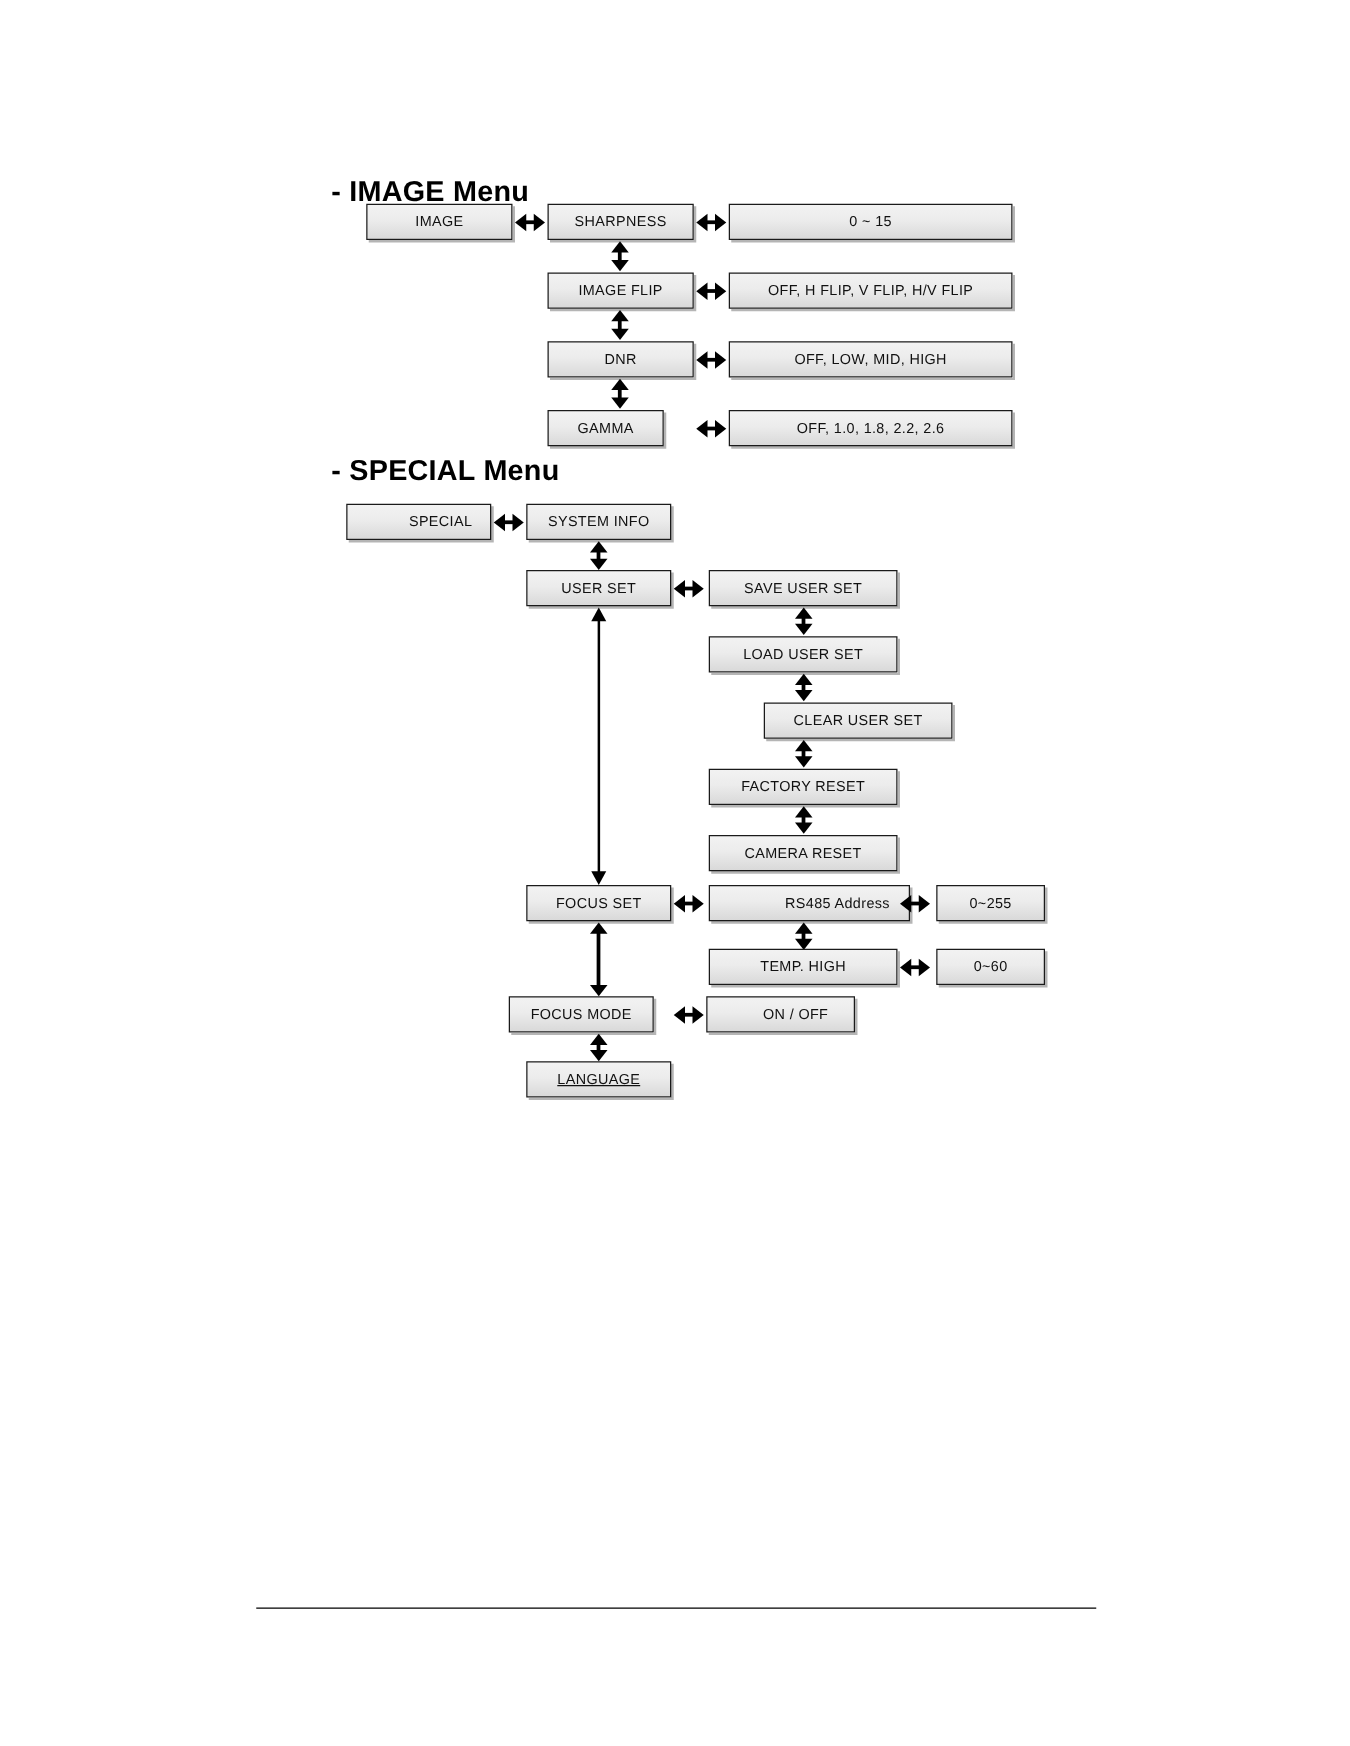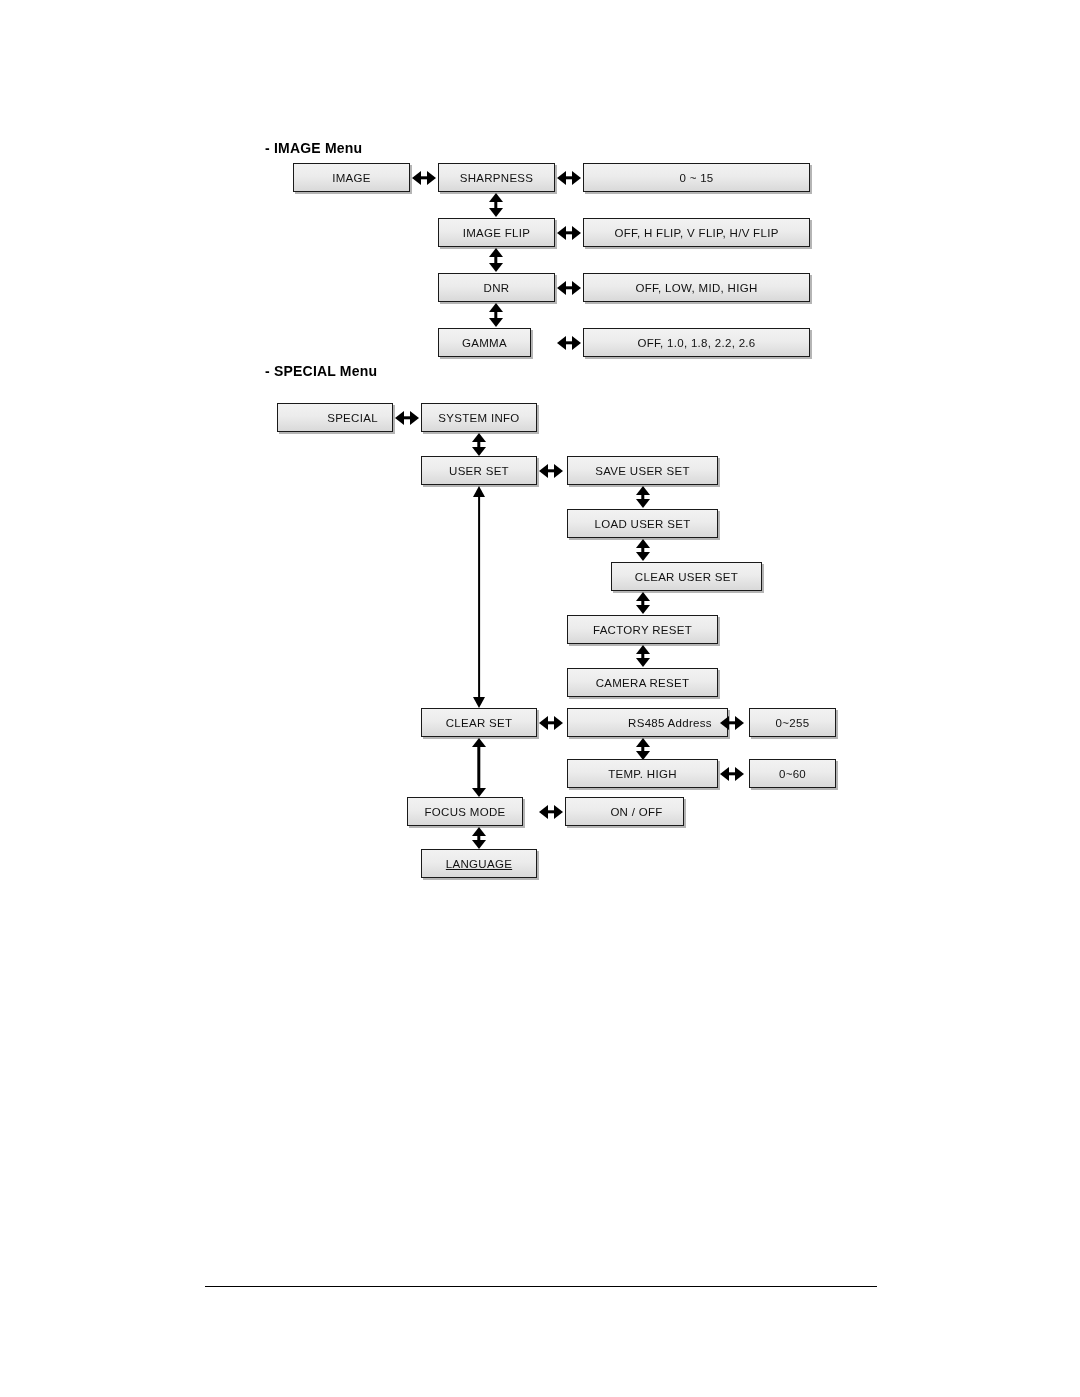--- a/index.html
+++ b/index.html
@@ -19,21 +19,21 @@
   .page {
     position: absolute;
     left: 0; top: 0;
     width: 1080px;
     height: 1397px;
   }
 
   
   .section-title {
     position: absolute;
-    font-size: 14px;
+    font-size: 23px;
     font-weight: bold;
     letter-spacing: 0.2px;
     white-space: nowrap;
   }
   #img-title { left: 265px; top: 140px; }
   #spe-title { left: 265px; top: 363px; }
 
   
   .box {
     position: absolute;
@@ -239,21 +239,21 @@
   </div>
 
   <div class="box" style="left:567px; top:668px; width:151px;">CAMERA RESET</div>
 
   <div class="varrow thin" style="left:471px; top:486px; height:222px;">
     <span class="shaft"></span>
       <span class="head-t"></span>
       <span class="head-b"></span>
   </div>
 
-  <div class="box" style="left:421px; top:708px; width:116px;">CLEAR SET</div>
+  <div class="box" style="left:421px; top:708px; width:116px;">FOCUS SET</div>
   <div class="harrow" style="left:539px; top:715px; width:24px;">
     <span class="shaft"></span>
       <span class="head-l"></span>
       <span class="head-r"></span>
   </div>
 
   <div class="box" style="left:567px; top:708px; width:161px;padding-left:45px;">RS485 Address</div>
   <div class="harrow" style="left:720px; top:715px; width:24px;">
     <span class="shaft"></span>
       <span class="head-l"></span>

